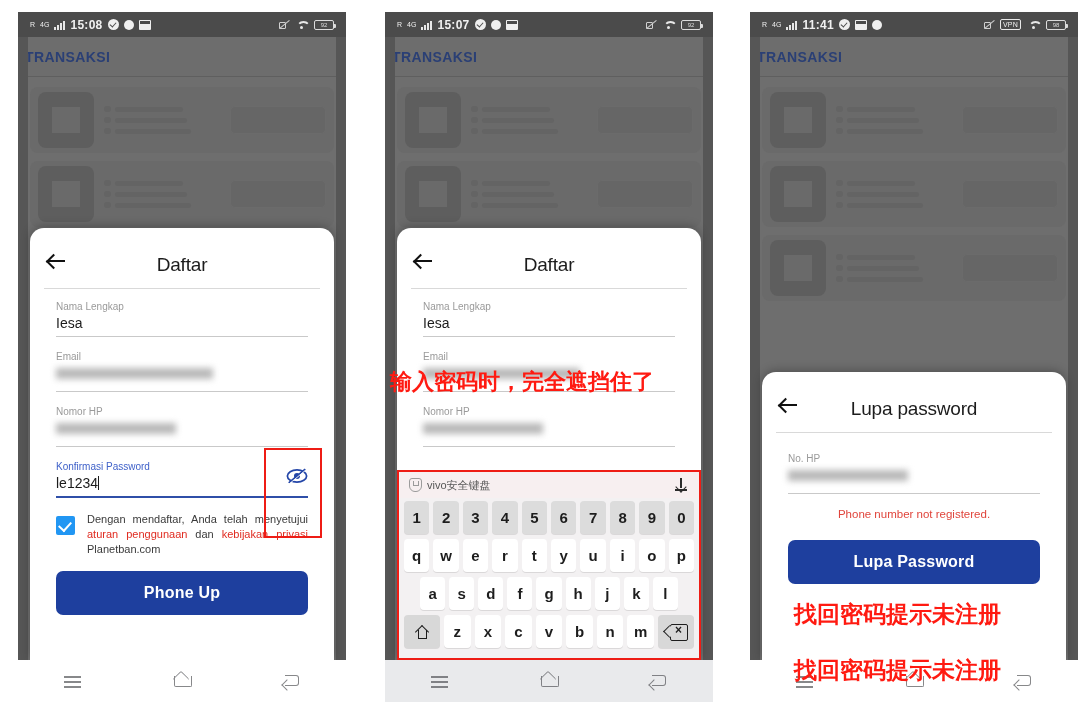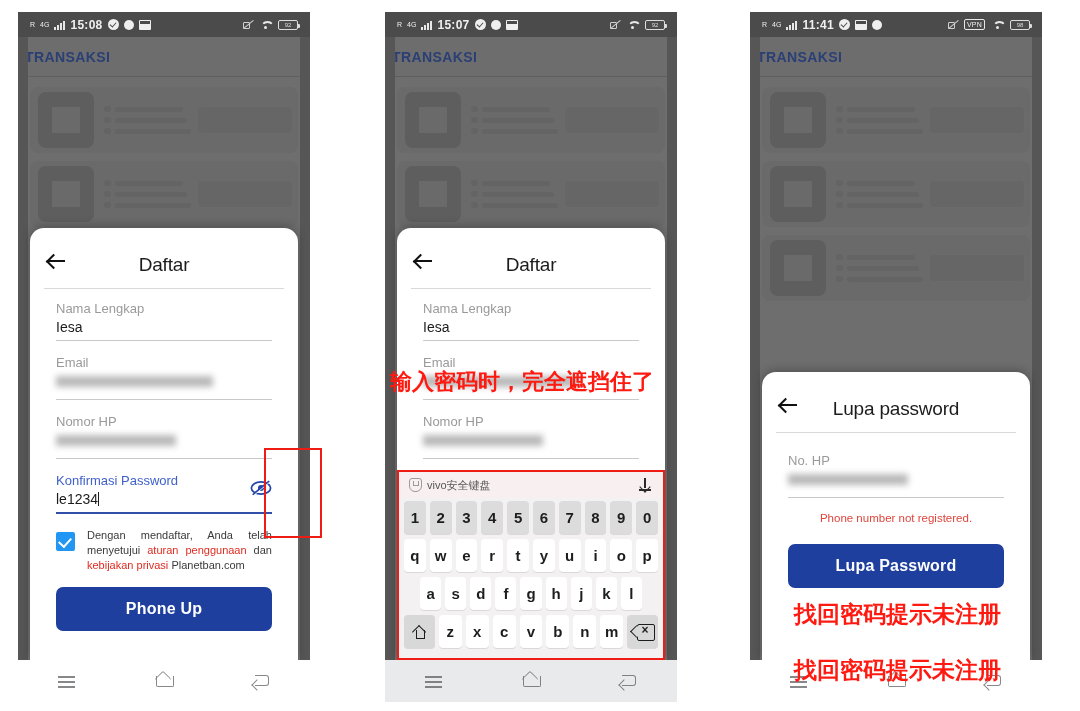--- a/index.html
+++ b/index.html
@@ -5,21 +5,21 @@
   * { box-sizing: border-box; margin: 0; padding: 0; }
   html, body {
     width: 1080px; height: 711px;
     background: #ffffff;
     font-family: "Liberation Sans", "DejaVu Sans", sans-serif;
     overflow: hidden;
   }
   .stage { position: relative; width: 1080px; height: 711px; background: #fff; }
 
   
-  .phone { position: absolute; top: 12px; width: 292px; height: 690px; }
+  .phone { position: absolute; top: 12px; width: 328px; height: 690px; }
   #phone1 { left: 18px; }
   #phone2 { left: 385px; }
   #phone3 { left: 750px; }
 
   .screen {
     position: relative; width: 100%; height: 648px;
     background: #6e6e6e; overflow: hidden;
   }
   .phone-frame-l, .phone-frame-r {
     position: absolute; top: 0; width: 10px; height: 648px;
@@ -104,21 +104,21 @@
   .back-arrow:before { content:""; position:absolute; left:2px; top:10px; width:17px; height:2.4px; background:#111; }
   .back-arrow:after { content:""; position:absolute; left:2px; top:6px; width:9px; height:9px;
     border-left:2.4px solid #111; border-bottom:2.4px solid #111; transform: rotate(45deg); }
   .sheet-title { flex: 1; text-align: center; font-size: 19px; font-weight: normal; color: #1c1c1c;
     margin-right: 22px; letter-spacing: -.2px; margin-top: 8px; }
   .sheet-rule { height: 1px; background: #d9d9d9; margin: 0 14px; }
 
   
   .form { padding: 12px 26px 0 26px; }
   .field { margin-bottom: 14px; position: relative; }
-  .field-label { font-size: 13px; color: #9a9a9a; margin-bottom: 3px; }
+  .field-label { font-size: 10px; color: #9a9a9a; margin-bottom: 3px; }
   .field-label.focused { color: #3f61c9; }
   .field-value { font-size: 14px; color: #1c1c1c; padding-bottom: 5px; min-height: 19px; }
   .field-value.redacted {
     color: transparent; background: linear-gradient(#b9b9b9,#b9b9b9);
     background-size: 100% 11px; background-position: 0 3px; background-repeat: no-repeat;
     filter: blur(3px); border-radius: 3px; display: inline-block; min-width: 120px;
   }
   .field-underline { height: 1px; background: #c9c9c9; }
   .field-underline.blue { height: 2px; background: #2f4fa8; }
   .dots { letter-spacing: 2px; font-size: 14px; color: #2b2b2b; }

